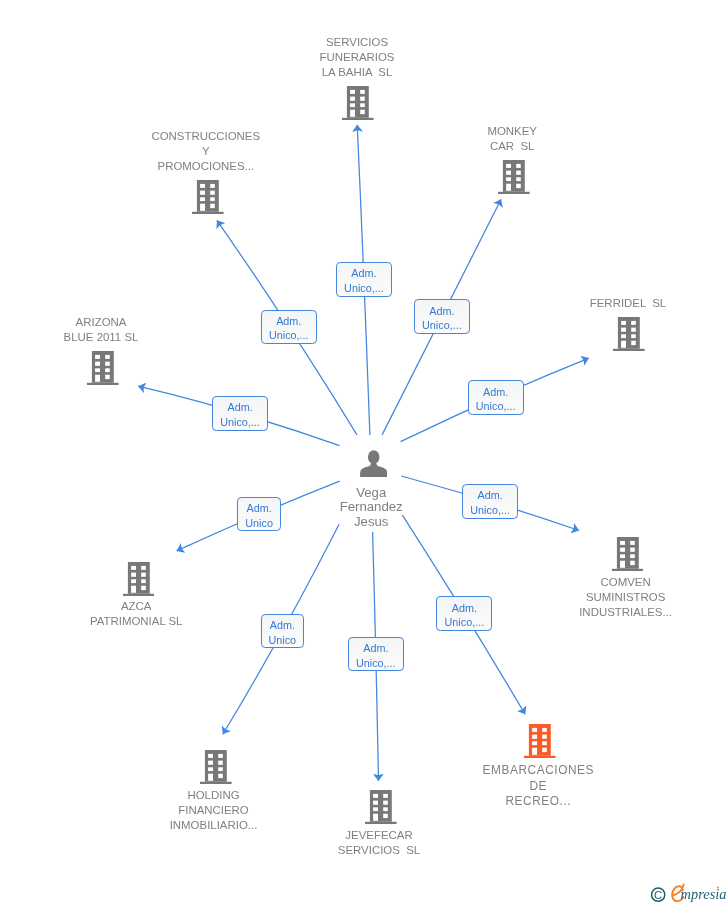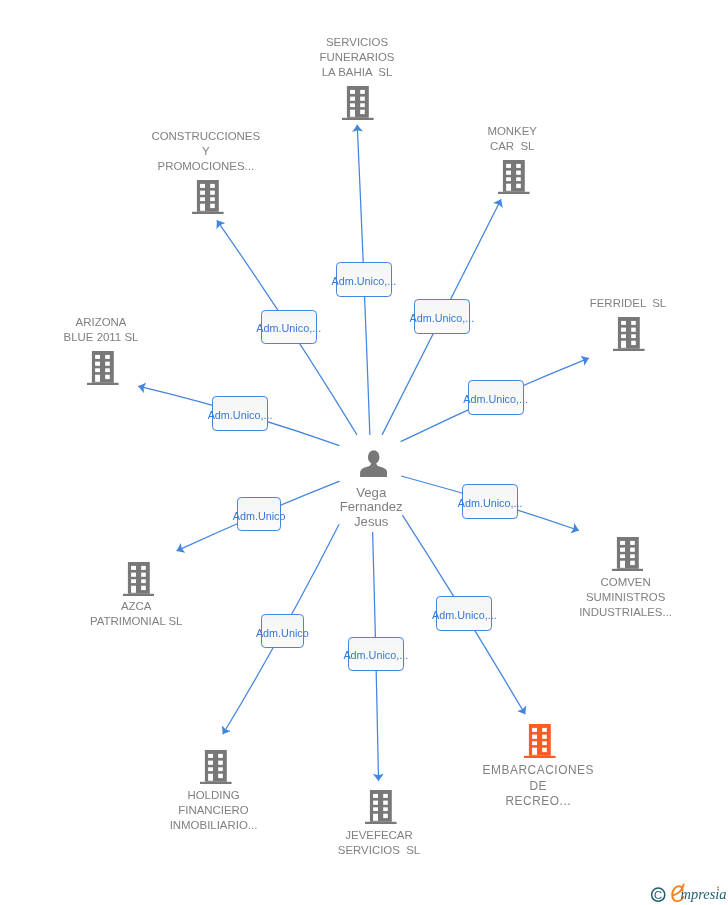--- a/index.html
+++ b/index.html
@@ -4,21 +4,21 @@
 <title>Empresia relationship graph</title>
 <style>
   html,body{margin:0;padding:0;}
   body{width:728px;height:905px;background:#ffffff;font-family:"Liberation Sans",sans-serif;overflow:hidden;}
   #stage{position:relative;width:728px;height:905px;}
   svg.edges{position:absolute;left:0;top:0;width:728px;height:905px;}
   .nlabel{position:absolute;text-align:center;color:#808080;font-size:11.45px;line-height:15.0px;white-space:pre;}
   .nlabel.center{font-size:13.2px;line-height:14.5px;}
   .elabel{position:absolute;box-sizing:border-box;border:1.4px solid #4486de;border-radius:4.2px;
      background:linear-gradient(180deg,#f4f5f6 0%,#fbfbfa 100%);color:#3579d4;font-size:10.8px;text-align:center;
-     display:flex;flex-direction:row;align-items:center;justify-content:center;}
+     display:flex;flex-direction:column;align-items:center;justify-content:center;}
   .elabel span{display:block;line-height:14.6px;position:relative;top:1.6px;}
   .icon{position:absolute;}
 </style>
 </head>
 <body>
 
 <div id="stage">
   <svg class="edges" id="edgesvg" viewBox="0 0 728 905">
       <defs>
         <marker id="arr" markerUnits="userSpaceOnUse" viewBox="0 0 7.1 10.9" refX="7.1" refY="5.45" markerWidth="7.1" markerHeight="10.9" orient="auto">

